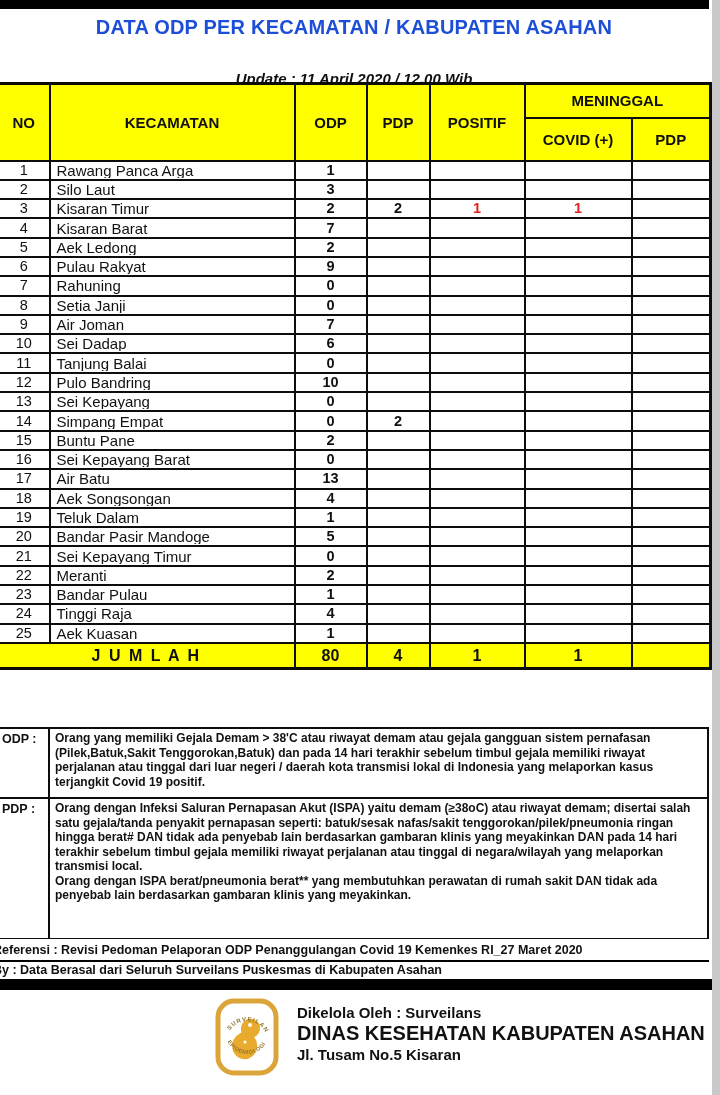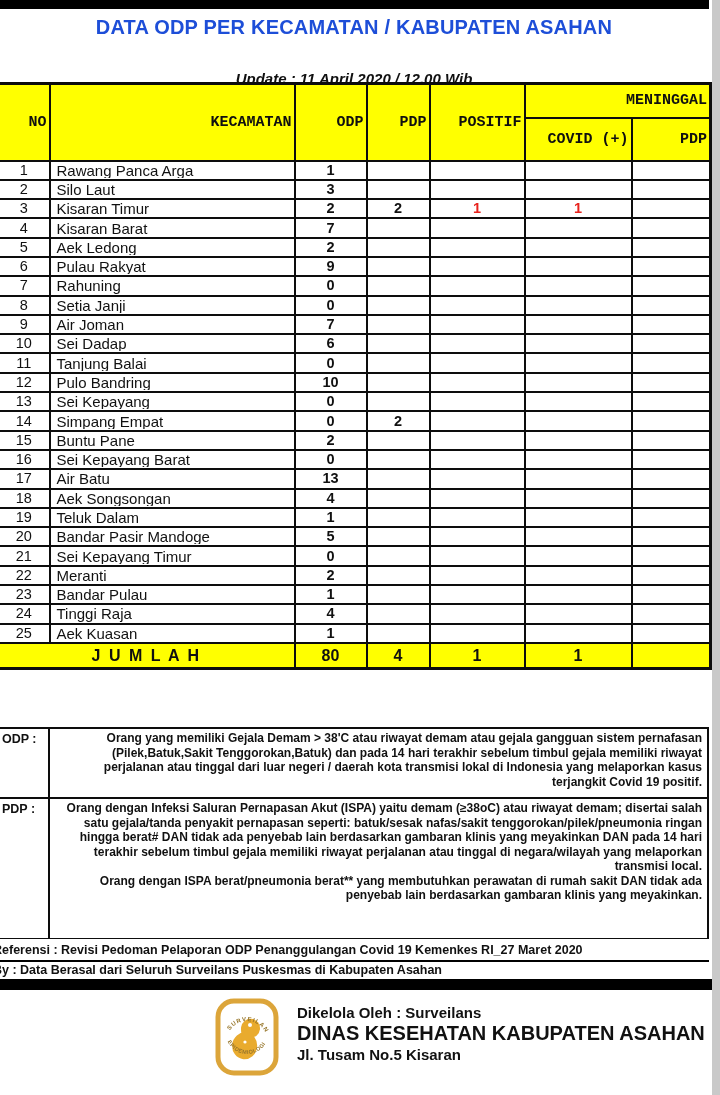--- a/index.html
+++ b/index.html
@@ -37,42 +37,42 @@
   table.odp col.c-odp{width:72px;}
   table.odp col.c-pdp{width:63px;}
   table.odp col.c-pos{width:95px;}
   table.odp col.c-cov{width:107px;}
   table.odp col.c-pdp2{width:79px;}
   table.odp th,table.odp td{
     border:2px solid var(--ink);padding:0 2px;overflow:hidden;white-space:nowrap;
   }
   table.odp{border:3px solid var(--ink);}
   table.odp thead th{
-    background:var(--yellow);font-size:15px;font-weight:bold;text-align:right;
-    height:34px;color:#101010;font-family:Liberation Mono, monospace;
+    background:var(--yellow);font-size:15px;font-weight:bold;text-align:center;
+    height:34px;color:#101010;
   }
   table.odp thead tr.sub th{height:43px;}
   table.odp tbody td{height:19.3px;font-size:15px;line-height:17px;background:#fff;}
   table.odp tbody td.col-no{text-align:center;font-size:14.5px;}
   table.odp tbody td.col-name{text-align:left;padding-left:6px;border-radius:9px;}
   table.odp tbody td.col-num{text-align:center;font-weight:bold;font-size:14.5px;}
   table.odp tbody td.col-red{color:var(--red);}
   table.odp tfoot td{
     background:var(--yellow);height:26px;font-weight:bold;text-align:center;
     font-size:16px;color:#101010;
   }
   table.odp tfoot td.total-label{letter-spacing:2px;}
 
   
   .notes{
     position:absolute;left:-4px;top:727px;width:713px;border-collapse:collapse;table-layout:fixed;
   }
   .notes td{border:2px solid var(--ink);vertical-align:top;background:#fff;}
   .notes .lbl{width:52px;font-size:12.5px;font-weight:bold;padding:3px 0 0 4px;}
-  .notes .txt{font-size:12px;font-weight:bold;line-height:14.5px;padding:2px 5px 2px 5px;white-space:normal;text-align:right;}
+  .notes .txt{font-size:12px;font-weight:bold;line-height:14.5px;padding:2px 5px 2px 5px;white-space:normal;}
   .notes tr.r-odp td{height:70px;}
   .notes tr.r-pdp td{height:141px;}
   .notes .txt p{margin:0;}
 
   .ref-row{
     position:absolute;left:-7px;top:939px;width:716px;height:23px;
     font-size:12.5px;font-weight:bold;line-height:23px;border-bottom:2px solid #000;
     background:#fff;white-space:nowrap;
   }
   .by-row{

